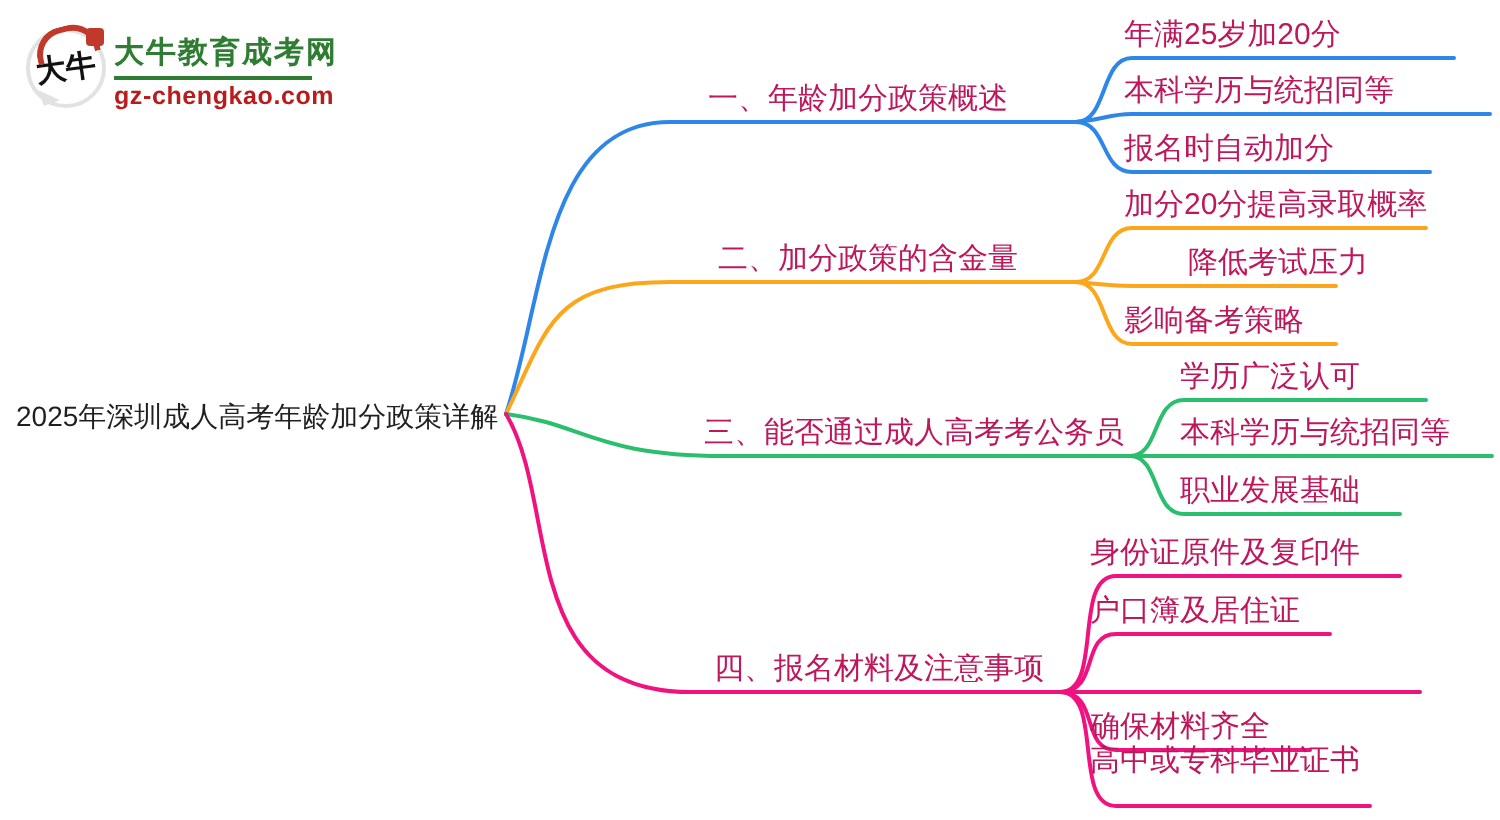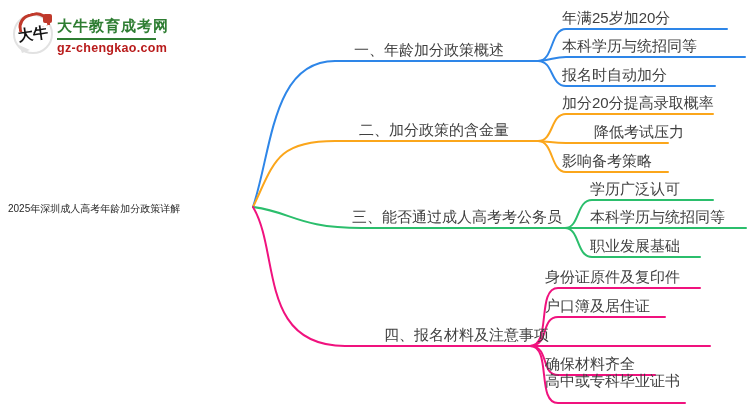--- a/index.html
+++ b/index.html
@@ -1,22 +1,22 @@
 <!DOCTYPE html>
 <html><head>
 <meta charset="utf-8">
 <style>
   html,body{margin:0;padding:0;background:#fff;}
   .stage{
     position:relative;width:750px;height:410px;background:#ffffff;overflow:hidden;
     font-family:"Liberation Sans","DejaVu Sans",sans-serif;
   }
   .stage svg{position:absolute;left:0;top:0;}
-  .txt{position:absolute;white-space:nowrap;color:#404040;line-height:19px;}
-  .central{font-size:10px;color:#1f1f1f;}
+  .txt{position:absolute;white-space:nowrap;color:#be185d;line-height:19px;}
+  .central{font-size:14px;color:#1f1f1f;}
   .blabel{font-size:15px;}
   .leaf{font-size:15px;}
   
   .logo{position:absolute;left:13px;top:12px;width:160px;height:50px;}
   .logo-icon{position:absolute;left:0;top:2px;width:36px;height:36px;border:2px solid #e2e2e2;
     border-radius:50%;background:#fff;}
   .logo-icon::after{content:"";position:absolute;left:1px;bottom:-7px;width:0;height:0;
     border:6px solid transparent;border-top-color:#e2e2e2;transform:rotate(25deg);}
   .logo-arc{position:absolute;left:2px;top:-3px;width:26px;height:13px;
     border:3px solid #c0392b;border-bottom:none;border-radius:14px 14px 0 0;transform:rotate(-14deg);}
@@ -66,21 +66,21 @@
     <div class="logo-name" style="color: rgb(46, 125, 50);">大牛教育成考网</div>
     <div class="logo-rule" style="background: rgb(46, 125, 50);"></div>
     <div class="logo-domain" style="color: #b91c1c;">gz-chengkao.com</div>
   </div>
 
   <div class="txt central" style="left:8px;top:199px;">2025年深圳成人高考年龄加分政策详解</div>
 
   <div class="txt blabel" style="left:354px;top:40px;">一、年龄加分政策概述</div>
   <div class="txt blabel" style="left:359px;top:120px;">二、加分政策的含金量</div>
   <div class="txt blabel" style="left:352px;top:207px;">三、能否通过成人高考考公务员</div>
-  <div class="txt blabel" style="left:357px;top:325px;margin-left:27px;">四、报名材料及注意事项</div>
+  <div class="txt blabel" style="left:357px;top:325px;">四、报名材料及注意事项</div>
 
   <div class="txt leaf" style="left:562px;top:8px;">年满25岁加20分</div>
   <div class="txt leaf" style="left:562px;top:36px;">本科学历与统招同等</div>
   <div class="txt leaf" style="left:562px;top:65px;">报名时自动加分</div>
 
   <div class="txt leaf" style="left:562px;top:93px;">加分20分提高录取概率</div>
   <div class="txt leaf" style="left:594px;top:122px;">降低考试压力</div>
   <div class="txt leaf" style="left:562px;top:151px;">影响备考策略</div>
 
   <div class="txt leaf" style="left:590px;top:179px;">学历广泛认可</div>

